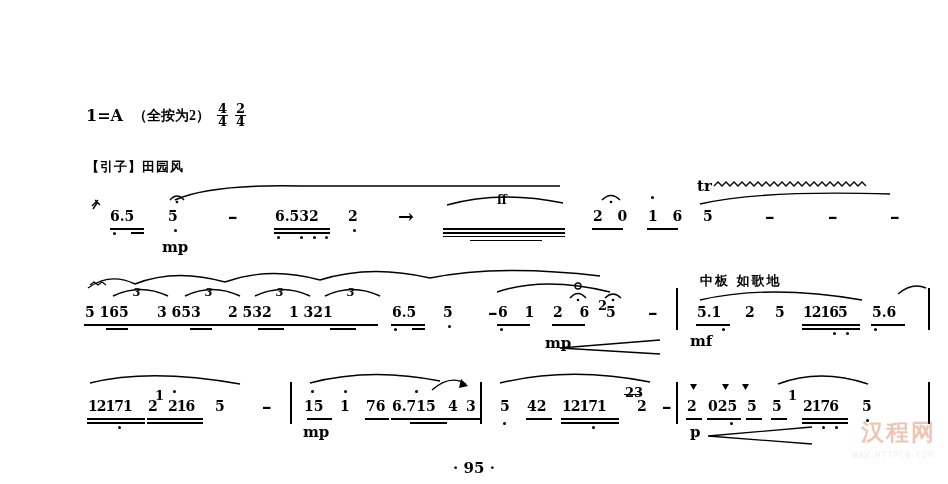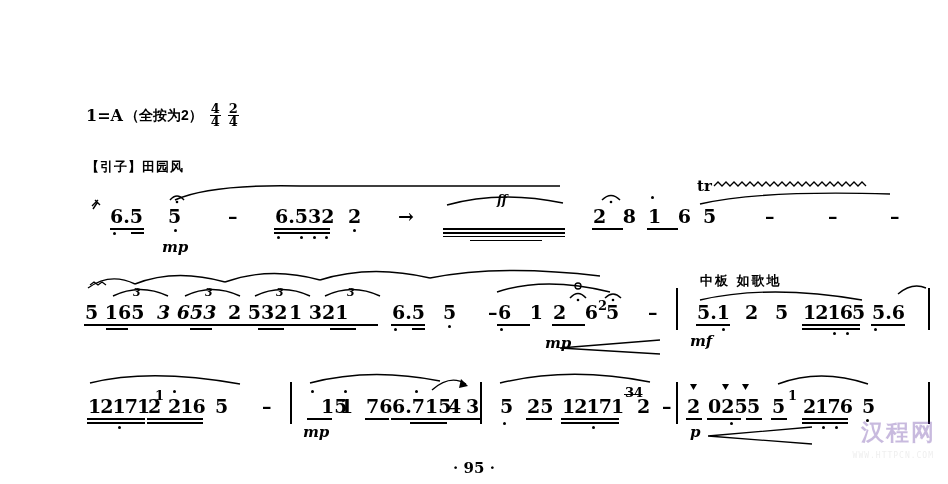--- a/index.html
+++ b/index.html
@@ -13,21 +13,21 @@
   .title{
     position:absolute;left:0;top:48px;width:948px;text-align:center;
     font-family:"DejaVu Sans",sans-serif;font-size:25px;font-weight:700;
     letter-spacing:7px;
   }
   .keysig{
     position:absolute;left:86px;top:103px;
     font-family:"DejaVu Serif",serif;font-size:16px;font-weight:700;
     display:flex;align-items:center;gap:2px;white-space:nowrap;
   }
-  .keysig .cn{font-family:Liberation Sans, sans-serif;font-size:14px;}
+  .keysig .cn{font-family:Liberation Serif, serif;font-size:14px;margin-left:8px;}
   .frac{display:inline-flex;flex-direction:column;align-items:center;
         line-height:0.95;font-size:13px;font-weight:700;margin-left:5px;}
   .frac .num{border-bottom:1.6px solid #000;padding:0 1px;}
   .credits{
     position:absolute;right:22px;top:108px;
     font-family:"DejaVu Sans",sans-serif;font-size:13px;font-weight:700;
     letter-spacing:1px;white-space:nowrap;
   }
   .section-mark{
     position:absolute;left:86px;top:158px;
@@ -36,26 +36,26 @@
   }
   .tempo-mark{
     position:absolute;left:700px;top:272px;
     font-family:"DejaVu Sans",sans-serif;font-size:13px;font-weight:700;
     letter-spacing:2px;white-space:nowrap;
   }
 
   
   .note{
     position:absolute;font-family:"DejaVu Serif",serif;
-    font-weight:700;font-size:19px;line-height:19px;white-space:pre;
+    font-weight:700;font-size:14px;line-height:19px;white-space:pre;
   }
   .note.small{font-size:13px;}
   .dyn{
     position:absolute;font-family:"DejaVu Serif",serif;
-    font-style:italic;font-weight:700;font-size:15px;line-height:15px;
+    font-weight:700;font-size:15px;line-height:15px;
   }
   .dash{
     position:absolute;font-family:"DejaVu Serif",serif;
     font-weight:700;font-size:19px;line-height:19px;
   }
   .beam{position:absolute;background:#000;height:2px;}
   .dot-below{position:absolute;width:3px;height:3px;background:#000;border-radius:50%;}
   .dot-above{position:absolute;width:3px;height:3px;background:#000;border-radius:50%;}
   .trip{
     position:absolute;font-family:"DejaVu Serif",serif;font-style:italic;
@@ -65,21 +65,21 @@
     position:absolute;left:0;bottom:7px;width:948px;text-align:center;
     font-family:"DejaVu Serif",serif;font-weight:700;font-size:15px;
   }
   .wm{
     position:absolute;right:8px;bottom:22px;width:230px;height:62px;
     opacity:.30;pointer-events:none;
   }
   .wm .wmtext{
     position:absolute;right:4px;bottom:14px;
     font-family:"DejaVu Sans",sans-serif;font-size:23px;font-weight:700;
-    color:#4c1d95;letter-spacing:2px;
+    color:#c2410c;letter-spacing:2px;
   }
   .wm .wmurl{
     position:absolute;right:6px;bottom:2px;
     font-family:"DejaVu Sans Mono",monospace;font-size:8px;color:#c9c9c9;
     letter-spacing:1px;
   }
   svg{position:absolute;left:0;top:0;overflow:visible;}
 </style>
 </head>
 <body>
@@ -147,21 +147,21 @@
   <div class="dot-below" style="left:353px;top:229px;"></div>
 
   <div class="dash" style="left:398px;top:207px;">→</div>
 
   <div class="dyn" style="left:497px;top:193px;font-size:12px;">ff</div>
   <div class="beam" style="left:443px;top:228px;width:122px;"></div>
   <div class="beam" style="left:443px;top:232px;width:122px;height:1.6px;"></div>
   <div class="beam" style="left:443px;top:236px;width:122px;height:1.4px;"></div>
   <div class="beam" style="left:470px;top:240px;width:72px;height:1.4px;"></div>
 
-  <div class="note" style="left:593px;top:207px;letter-spacing:5px;">2 8</div>
+  <div class="note" style="left:593px;top:207px;letter-spacing:5px;">2 0</div>
   <div class="beam" style="left:592px;top:228px;width:31px;"></div>
 
   <div class="note" style="left:648px;top:207px;letter-spacing:5px;">1 6</div>
   <div class="dot-above" style="left:651px;top:196px;"></div>
   <div class="beam" style="left:647px;top:228px;width:31px;"></div>
 
   <div class="dyn" style="left:697px;top:179px;font-style:normal;">tr</div>
   <div class="note" style="left:703px;top:207px;">5</div>
   <div class="dash" style="left:765px;top:207px;">–</div>
   <div class="dash" style="left:828px;top:207px;">–</div>
@@ -199,21 +199,21 @@
     <path d="M700,300 Q770,284 862,300" fill="none" stroke="#000" stroke-width="1.4"></path>
 
     <path d="M898,294 Q912,282 926,288" fill="none" stroke="#000" stroke-width="1.4"></path>
   </svg>
 
   <div class="note" style="left:85px;top:303px;">5 165</div>
   <div class="trip" style="left:133px;top:287px;">3</div>
   <div class="beam" style="left:84px;top:324px;width:80px;"></div>
   <div class="beam" style="left:106px;top:328px;width:22px;height:1.6px;"></div>
 
-  <div class="note" style="left:157px;top:303px;font-style:italic;">3 653</div>
+  <div class="note" style="left:157px;top:303px;">3 653</div>
   <div class="trip" style="left:205px;top:287px;">3</div>
   <div class="beam" style="left:156px;top:324px;width:80px;"></div>
   <div class="beam" style="left:190px;top:328px;width:22px;height:1.6px;"></div>
 
   <div class="note" style="left:228px;top:303px;">2 532</div>
   <div class="trip" style="left:276px;top:287px;">3</div>
   <div class="beam" style="left:227px;top:324px;width:80px;"></div>
   <div class="beam" style="left:258px;top:328px;width:26px;height:1.6px;"></div>
 
   <div class="note" style="left:289px;top:303px;">1 321</div>
@@ -295,21 +295,21 @@
   <div class="note" style="left:148px;top:397px;">2</div>
   <div class="note" style="left:168px;top:397px;letter-spacing:-1px;">216</div>
   <div class="dot-above" style="left:173px;top:390px;"></div>
   <div class="beam" style="left:147px;top:418px;width:56px;"></div>
   <div class="beam" style="left:147px;top:422px;width:56px;height:1.6px;"></div>
 
   <div class="note" style="left:215px;top:397px;">5</div>
   <div class="dash" style="left:262px;top:397px;">–</div>
 
   <div class="dyn" style="left:303px;top:425px;">mp</div>
-  <div class="note" style="left:321px;top:397px;text-align:center;">15</div>
+  <div class="note" style="left:304px;top:397px;text-align:center;">15</div>
   <div class="dot-above" style="left:311px;top:390px;"></div>
   <div class="beam" style="left:307px;top:418px;width:25px;"></div>
 
   <div class="note" style="left:340px;top:397px;">1</div>
   <div class="dot-above" style="left:344px;top:390px;"></div>
 
   <div class="note" style="left:366px;top:397px;">76</div>
   <div class="beam" style="left:365px;top:418px;width:24px;"></div>
 
   <div class="note" style="left:392px;top:397px;">6.715</div>
@@ -317,29 +317,29 @@
   <div class="beam" style="left:391px;top:418px;width:56px;"></div>
   <div class="beam" style="left:410px;top:422px;width:37px;height:1.6px;"></div>
 
   <div class="note" style="left:448px;top:397px;">4</div>
   <div class="note" style="left:466px;top:397px;">3</div>
   <div class="beam" style="left:447px;top:418px;width:33px;"></div>
 
   <div class="note" style="left:500px;top:397px;">5</div>
   <div class="dot-below" style="left:503px;top:422px;"></div>
 
-  <div class="note" style="left:527px;top:397px;">25</div>
+  <div class="note" style="left:527px;top:397px;">42</div>
   <div class="beam" style="left:526px;top:418px;width:26px;"></div>
 
   <div class="note" style="left:562px;top:397px;letter-spacing:-1px;">12171</div>
   <div class="beam" style="left:561px;top:418px;width:58px;"></div>
   <div class="beam" style="left:561px;top:422px;width:58px;height:1.6px;"></div>
   <div class="dot-below" style="left:592px;top:426px;"></div>
 
-  <div class="note small" style="left:625px;top:383px;">34</div>
+  <div class="note small" style="left:625px;top:383px;">23</div>
   <div class="beam" style="left:624px;top:394px;width:18px;height:1.4px;"></div>
   <div class="note" style="left:637px;top:397px;">2</div>
   <div class="dash" style="left:662px;top:397px;">–</div>
 
   <div class="dyn" style="left:690px;top:425px;">p</div>
   <div class="note" style="left:687px;top:397px;">2</div>
   <div class="beam" style="left:686px;top:418px;width:16px;"></div>
 
   <div class="note" style="left:708px;top:397px;">025</div>
   <div class="beam" style="left:707px;top:418px;width:34px;"></div>

